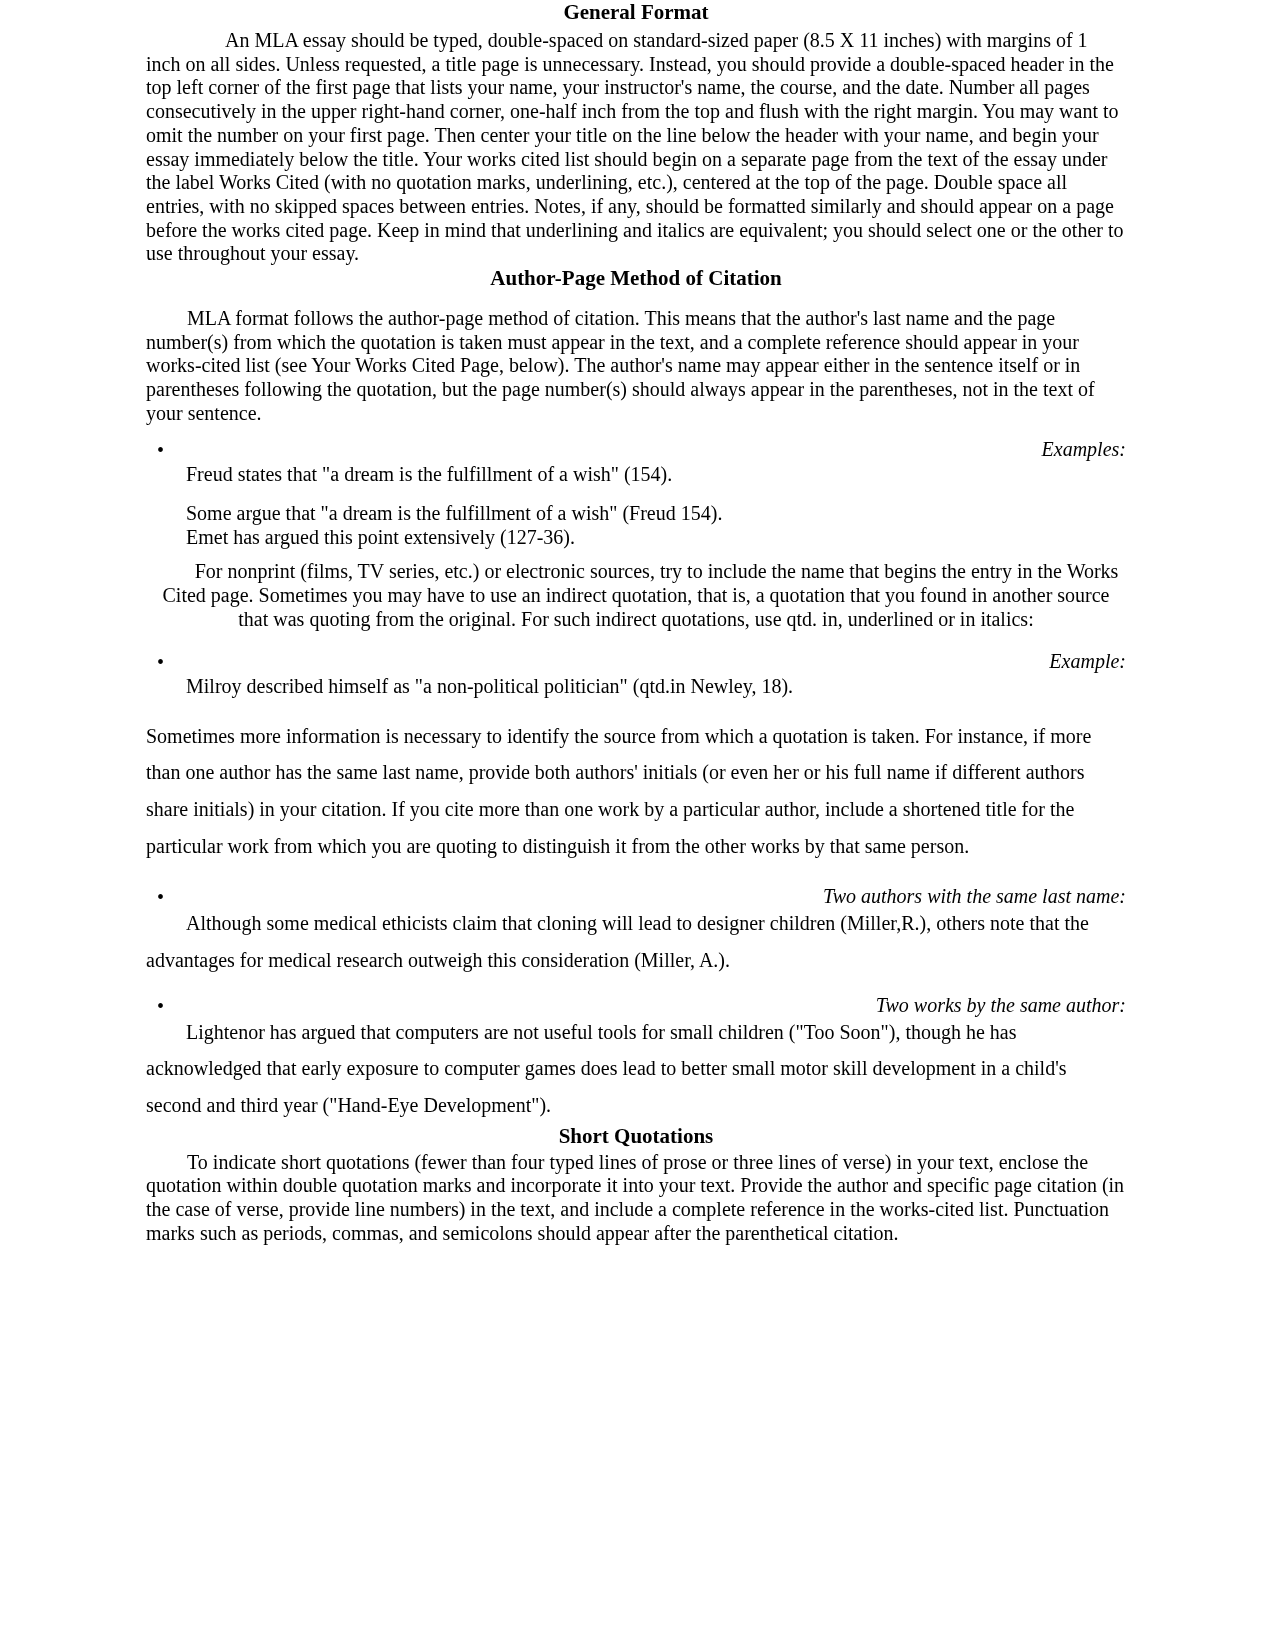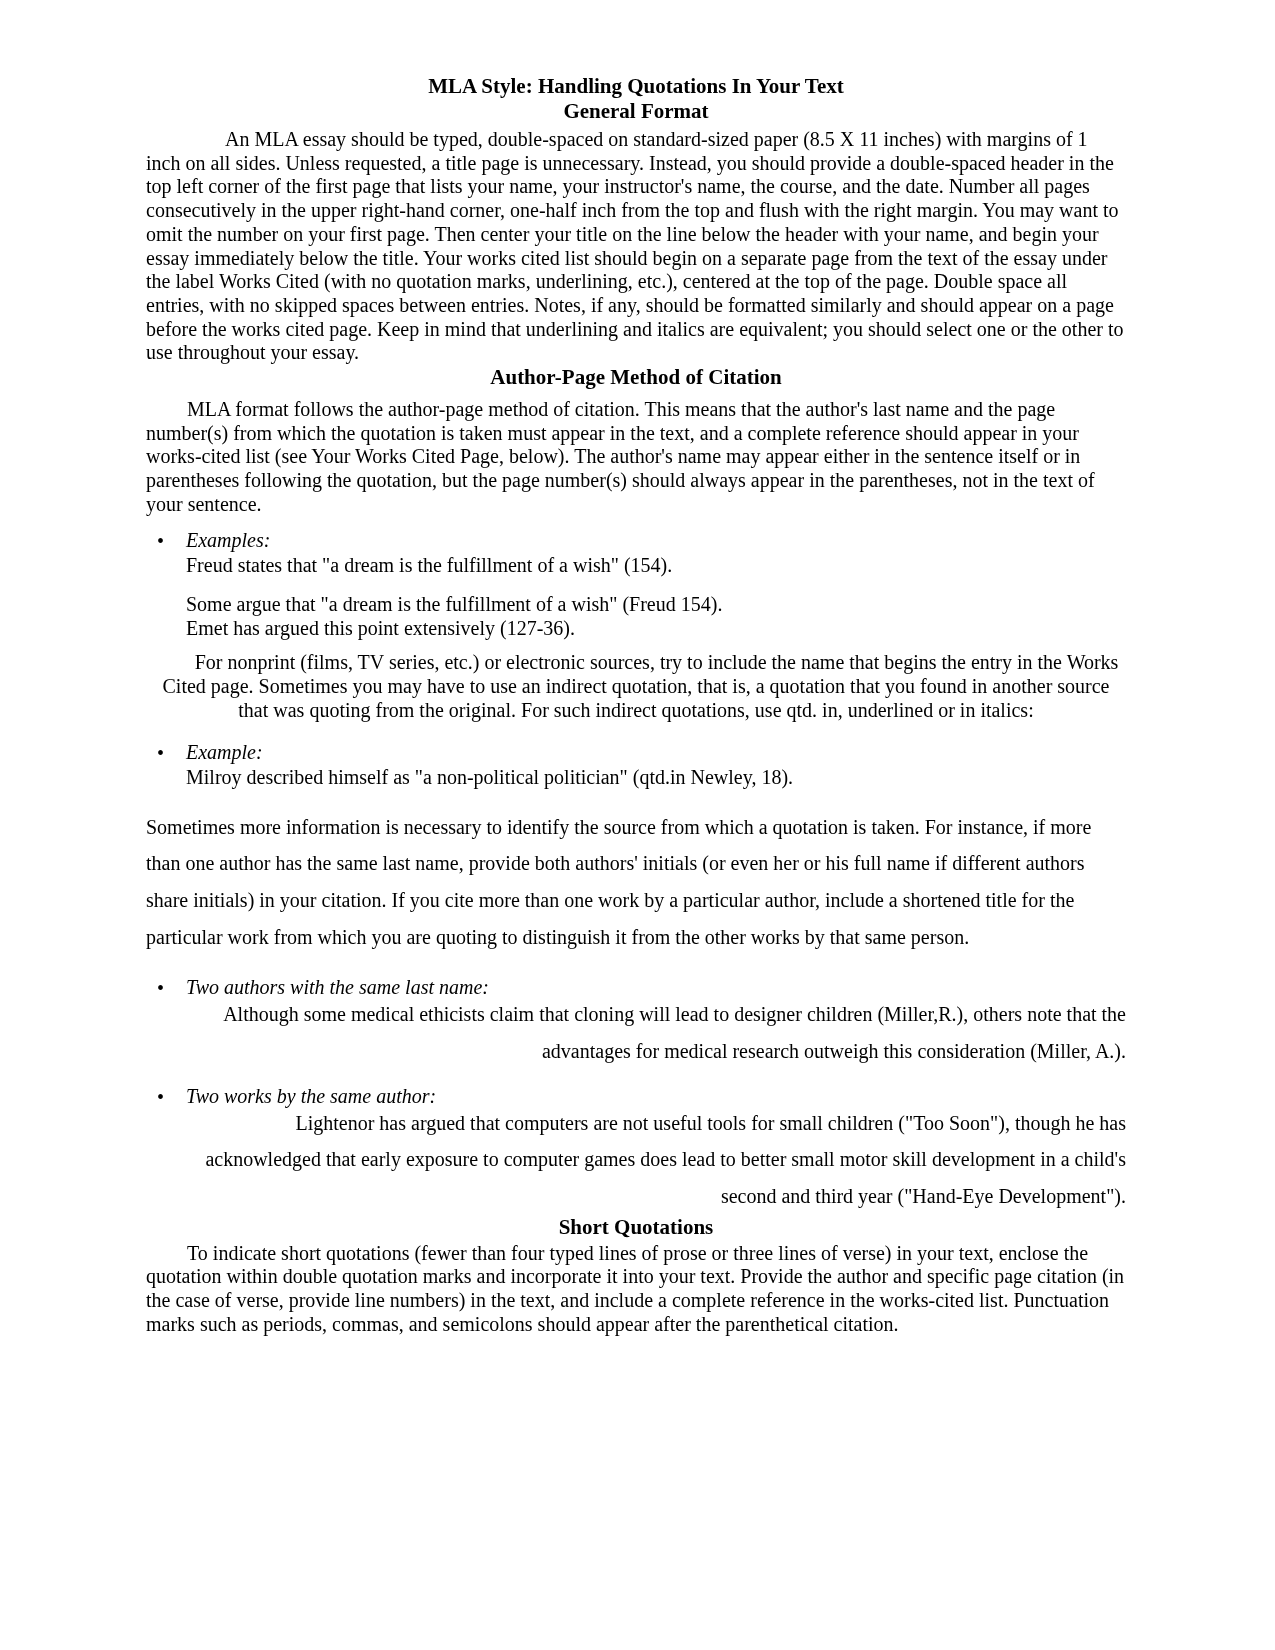--- a/index.html
+++ b/index.html
@@ -41,66 +41,65 @@
     line-height: 23.7px;
     text-align: left;
   }
   .indent-lg { text-indent: 79px; }
   .indent-sm { text-indent: 41px; }
   .ds { line-height: 36.6px; }
 
   .h-general-format { margin-top: 45px; }
   .p-general-format { margin-top: 4px; }
   .h-author-page { margin-top: 16px; }
-  .p-author-page { margin-top: 8px; }
+  .p-author-page { margin-top: 16px; }
   .bullet { position: relative; }
   .bullet .dot {
     position: absolute;
     left: 11px;
     top: 1px;
     font-size: 20px;
     line-height: 23.7px;
   }
   .bullet .label {
     margin-left: 40px;
     font-style: italic;
     font-size: 20px;
     line-height: 23.7px;
+    text-align: right;
   }
   .bullet .ex-line {
     margin-left: 40px;
     font-size: 20px;
     line-height: 23.7px;
   }
   .b-examples { margin-top: 12px; }
   .b-examples .ex-1 { margin-top: 2px; }
   .b-examples .ex-2 { margin-top: 15px; }
   .b-examples .ex-3 { }
   .p-nonprint { margin-top: 11px; text-align: center; }
   .b-example { margin-top: 19px; }
   .b-example .ex-1 { margin-top: 1px; }
   .p-moreinfo { margin-top: 19px; }
   .b-two-authors { margin-top: 21px; }
   .b-two-works { margin-top: 16px; }
   .bullet .content {
     margin-top: -4px;
     font-size: 20px;
     text-indent: 40px;
-    text-align: right;
   }
   .h-short-quot { margin-top: 17px; }
   .p-short-quot { margin-top: 2px; }
 </style>
 </head>
 <body>
 
 <div class="sheet">
   <div class="page">
 
-    <h1 class="doc-title">MLA Style: Handling Quotations In Your Text</h1>
 
     <h2 class="sec-heading h-general-format">General Format</h2>
     <p class="body-p indent-lg p-general-format">An MLA essay should be typed, double-spaced on standard-sized paper (8.5 X 11 inches) with margins of 1 inch on all sides. Unless requested, a title page is unnecessary. Instead, you should provide a double-spaced header in the top left corner of the first page that lists your name, your instructor's name, the course, and the date. Number all pages consecutively in the upper right-hand corner, one-half inch from the top and flush with the right margin. You may want to omit the number on your first page. Then center your title on the line below the header with your name, and begin your essay immediately below the title. Your works cited list should begin on a separate page from the text of the essay under the label Works Cited (with no quotation marks, underlining, etc.), centered at the top of the page. Double space all entries, with no skipped spaces between entries. Notes, if any, should be formatted similarly and should appear on a page before the works cited page. Keep in mind that underlining and italics are equivalent; you should select one or the other to use throughout your essay.</p>
 
     <h2 class="sec-heading h-author-page">Author-Page Method of Citation</h2>
     <p class="body-p indent-sm p-author-page">MLA format follows the author-page method of citation. This means that the author's last name and the page number(s) from which the quotation is taken must appear in the text, and a complete reference should appear in your works-cited list (see Your Works Cited Page, below). The author's name may appear either in the sentence itself or in parentheses following the quotation, but the page number(s) should always appear in the parentheses, not in the text of your sentence.</p>
 
     <div class="bullet b-examples">
       <span class="dot">•</span>
       <div class="label">Examples:</div>

